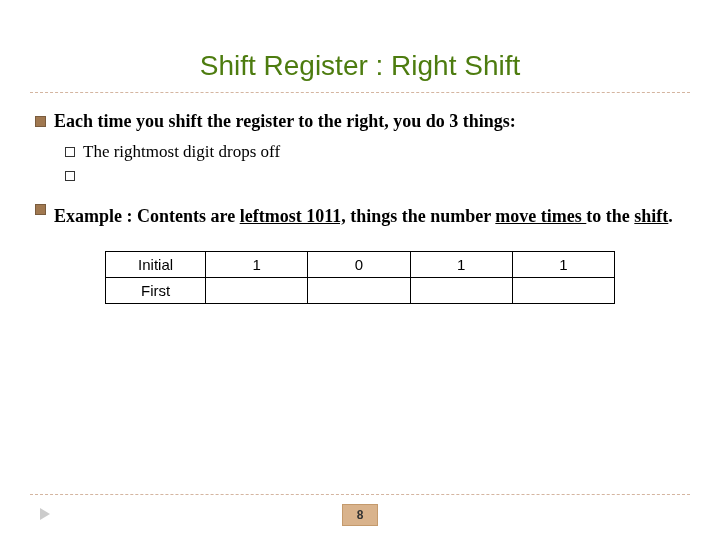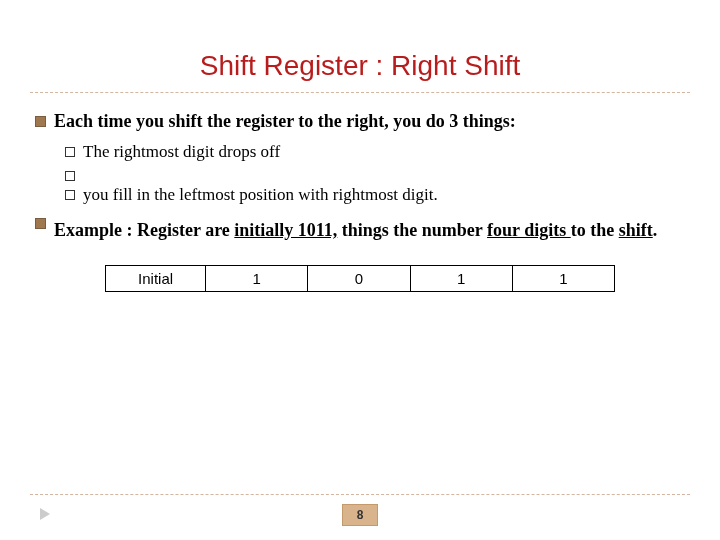--- a/index.html
+++ b/index.html
@@ -7,21 +7,21 @@
     width: 720px;
     height: 540px;
     background: #fff;
     font-family: Arial, sans-serif;
     position: relative;
     overflow: hidden;
   }
   .title {
     text-align: center;
     font-size: 28px;
-    color: #b91c1c;
+    color: #4d7c0f;
     font-weight: normal;
     padding-top: 50px;
     padding-bottom: 10px;
     font-family: Arial, sans-serif;
   }
   .dashed-rule {
     border: none;
     border-top: 1.5px dashed #d4b5a0;
     margin: 0 30px 18px 30px;
   }
@@ -41,21 +41,21 @@
     height: 11px;
     border: 1.5px solid #7a5c3e;
     background: #a07850;
     margin-right: 8px;
     margin-top: 5px;
     flex-shrink: 0;
   }
   .sub-list {
     margin-left: 30px;
     margin-top: 4px;
-    margin-bottom: 8px;
+    margin-bottom: 18px;
     font-family: "Times New Roman", serif;
   }
   .sub-bullet {
     display: flex;
     align-items: flex-start;
     font-size: 17px;
     font-weight: normal;
     margin-bottom: 4px;
   }
   .sub-bullet .sq-o {
@@ -143,42 +143,45 @@
   </div>
 
   <div class="sub-list">
     <div class="sub-bullet">
       <span class="sq-o"></span>
       <span>The rightmost digit drops off</span>
     </div>
     <div class="sub-bullet">
       <span class="sq-o"></span>
     </div>
-    <div class="sub-bullet">
-      <span class="sq-o"></span>
-      <span>you fill in the leftmost position with rightmost digit.</span>
-    </div>
   </div>
 
   <div class="main-bullet example-line">
     <span class="sq"></span>
     <span>
-      <span>Example : Register are </span><span class="u">initially 1011,</span><span>  things the number </span><span class="u">four digits </span><span>to the </span><span class="u">shift</span><span>.</span>
+      <span>Example : Contents are </span><span class="u">leftmost 1011,</span><span>  things the number </span><span class="u">move times </span><span>to the </span><span class="u">shift</span><span>.</span>
     </span>
   </div>
 
   <div class="table-wrap">
     <table>
       <tbody>
           <tr>
         <td class="rowhead">Initial</td>
         <td class="cell">1</td>
         <td class="cell">0</td>
         <td class="cell">1</td>
         <td class="cell">1</td>
+      </tr>
+      <tr>
+        <td class="rowhead">First</td>
+        <td class="cell"></td>
+        <td class="cell"></td>
+        <td class="cell"></td>
+        <td class="cell"></td>
       </tr>
     </tbody>
       </table>
   </div>
 
 </div>
 
 <div class="bottom-rule"></div>
 <div class="arrow-deco"></div>
 <div class="pagenum-wrap">

